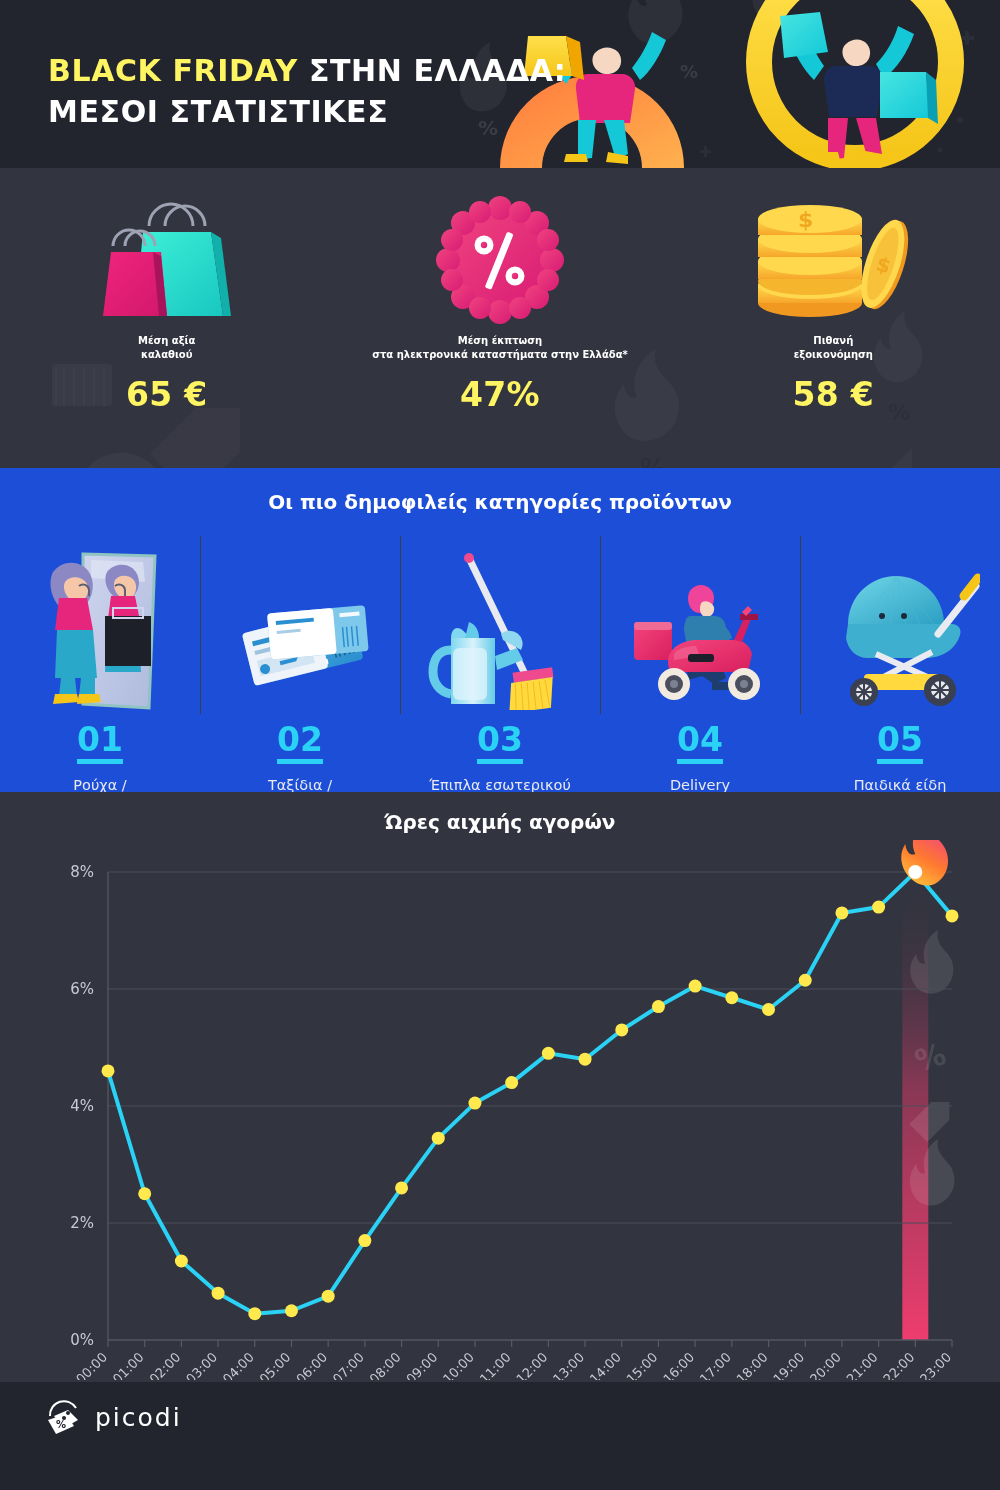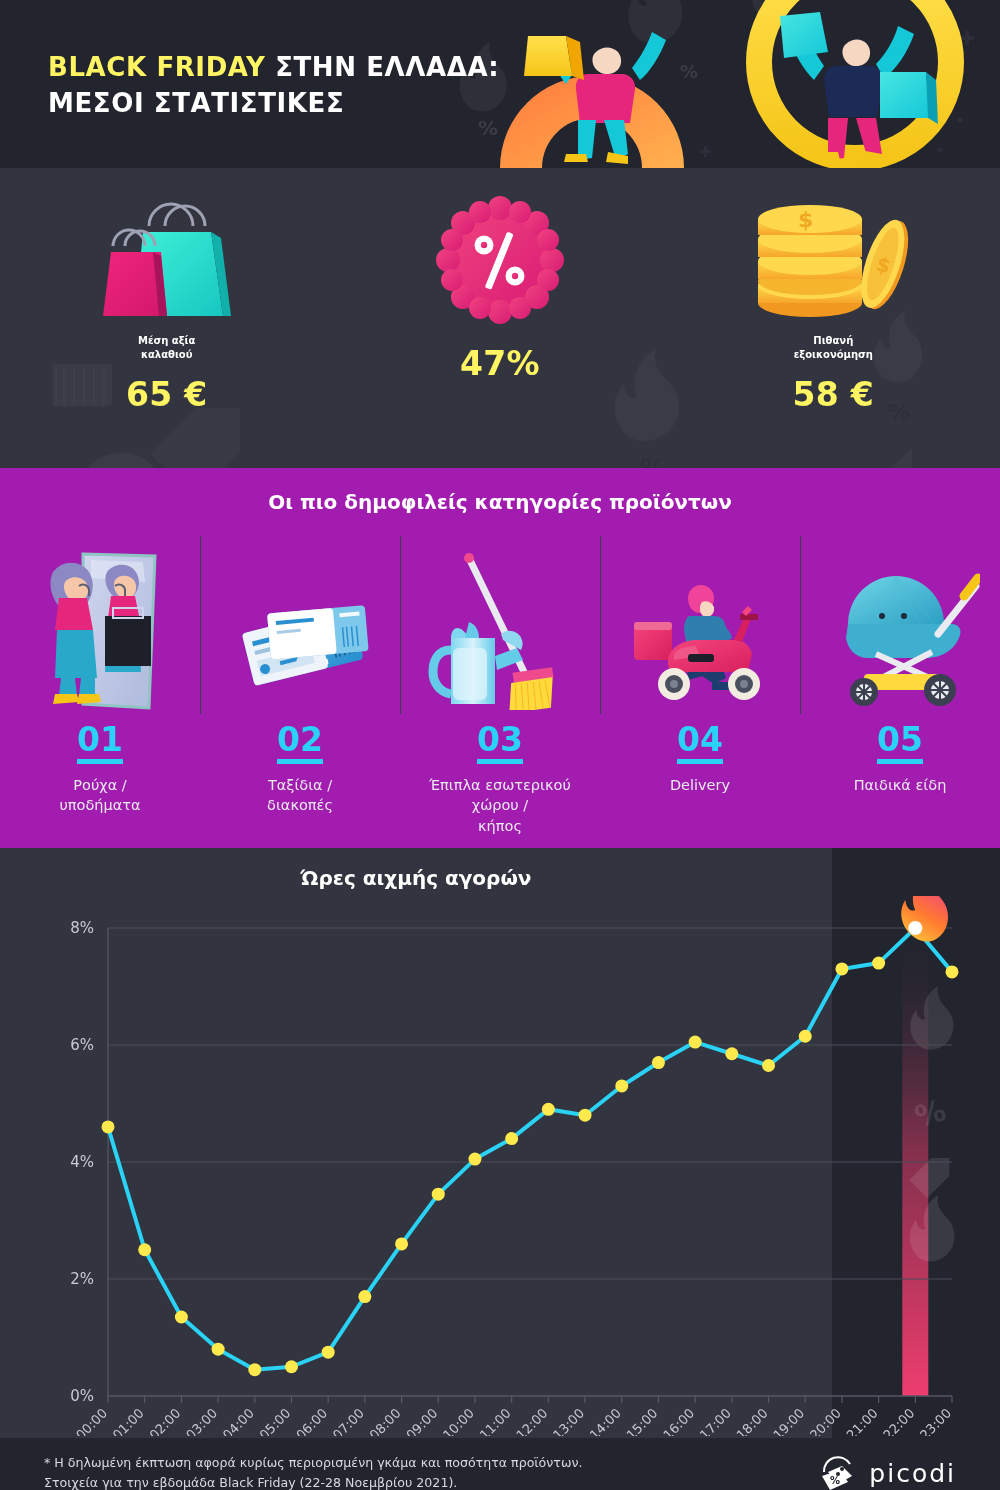--- a/index.html
+++ b/index.html
@@ -11,21 +11,21 @@
   }
   .page { width: 1000px; height: 1490px; position: relative; }
 
   
   .header {
     position: relative; height: 168px; width: 1000px;
     background: #22242e; overflow: hidden;
   }
   .header-title {
     position: absolute; left: 48px; top: 50px;
-    font-size: 26px; font-weight: 800; letter-spacing: 0.6px;
+    font-size: 30px; font-weight: 800; letter-spacing: 0.6px;
     color: #ffffff; line-height: 1.38; z-index: 6;
   }
   .hl-yellow { color: #fff462; }
   .header-deco { position: absolute; inset: 0; z-index: 1; }
 
   
   .stats {
     position: relative; height: 300px; width: 1000px;
     background: #32343f; overflow: hidden;
   }
@@ -40,22 +40,22 @@
     color: #ffffff; font-size: 10px; font-weight: 700; line-height: 1.35;
     margin-top: 4px;
   }
   .stat-value {
     color: #fff462; font-size: 33px; font-weight: 800; margin-top: 14px;
     letter-spacing: 0.3px;
   }
 
   
   .cats {
-    position: relative; width: 1000px; height: 380px;
-    background: #a21caf; padding-top: 22px;
+    position: relative; width: 1000px; height: 324px;
+    background: #1d4ed8; padding-top: 22px;
   }
   .cats-title {
     text-align: center; color: #fff; font-size: 20px; font-weight: 800;
     margin-bottom: 18px;
   }
   .cats-row { display: flex; width: 1000px; }
   .cat {
     flex: 1; position: relative; text-align: center;
     padding: 0 8px;
   }
@@ -72,21 +72,21 @@
     border-bottom: 5px solid #2ad2f5;
   }
   .cat-label {
     color: #e9eaf0; font-size: 14.5px; line-height: 1.4; margin-top: 11px;
     font-weight: 400;
     text-align: center;
   }
 
   
   .chartsec {
-    position: relative; width: 832px; height: 590px;
+    position: relative; width: 1000px; height: 590px;
     background: #32343f; padding-top: 18px;
   }
   .chart-title {
     text-align: center; color: #fff; font-size: 20px; font-weight: 800;
     margin-bottom: 6px;
   }
   .chart-wrap { position: relative; width: 1000px; height: 540px; }
   .chart-svg { position: absolute; left: 0; top: 0; }
 
   
@@ -270,20 +270,24 @@
                 <circle cx="113" cy="85" r="11"></circle>
             </g>
             <g fill="#ffffff">
               <circle cx="49" cy="50" r="9.5"></circle>
               <circle cx="49" cy="50" r="3.2" fill="url(#badgeG)"></circle>
               <circle cx="80" cy="81" r="9.5"></circle>
               <circle cx="80" cy="81" r="3.2" fill="url(#badgeG)"></circle>
               <rect x="61" y="36" width="7" height="60" rx="2" transform="rotate(22 65 65)"></rect>
             </g>
           </svg>
+        </div>
+        <div class="stat-label">
+          <span>Μέση έκπτωση</span><br>
+          <span>στα ηλεκτρονικά καταστήματα στην Ελλάδα*</span>
         </div>
         <div class="stat-value">47%</div>
       </div>
 
       <div class="stat">
         <div class="stat-art">
           <svg width="170" height="135" viewBox="0 0 170 135">
             <defs>
               <linearGradient id="coinG" x1="0" y1="0" x2="0" y2="1">
                 <stop offset="0" stop-color="#ffd84d"></stop>
@@ -632,24 +636,20 @@
           <circle cx="952" cy="75.875" r="6.5" fill="#ffe94d"></circle>
           <g transform="translate(895.304347826087,-2)">
             <path d="M20 44 c-14 -9 -18 -26 -10 -38 c1 9 6 12 10 10 c-7 -15 2 -31 15 -38 c-4 16 8 21 14 31 c7 12 4 29 -8 36 c-7 4 -15 3 -21 -1z" fill="url(#flG)"></path>
             <circle cx="20" cy="34" r="7" fill="#ffffff"></circle>
           </g>
         </svg>
     </div>
   </div>
 
   <div class="footer">
-    <div class="footnote">
-      <span>* Η δηλωμένη έκπτωση αφορά κυρίως περιορισμένη γκάμα και ποσότητα προϊόντων.</span><br>
-      <span>Στοιχεία για την εβδομάδα Black Friday (22-28 Νοεμβρίου 2021).</span>
-    </div>
     <div class="brand">
       <svg width="42" height="38" viewBox="0 0 42 38">
         <path d="M6 18 a14 14 0 0 1 26 -8" fill="none" stroke="#ffffff" stroke-width="2"></path>
         <path d="M10 18 l14 -6 10 10 -14 8z" fill="#ffffff"></path>
         <circle cx="24" cy="15" r="2" fill="#22242e"></circle>
         <path d="M4 22 l18 -6 8 12 -18 8z" fill="#ffffff"></path>
         <circle cx="20" cy="20" r="2" fill="#22242e"></circle>
         <text x="12" y="30" font-size="10" font-weight="700" fill="#22242e" font-family="'DejaVu Sans',sans-serif">%</text>
       </svg>
       <span class="brand-name">picodi</span>

